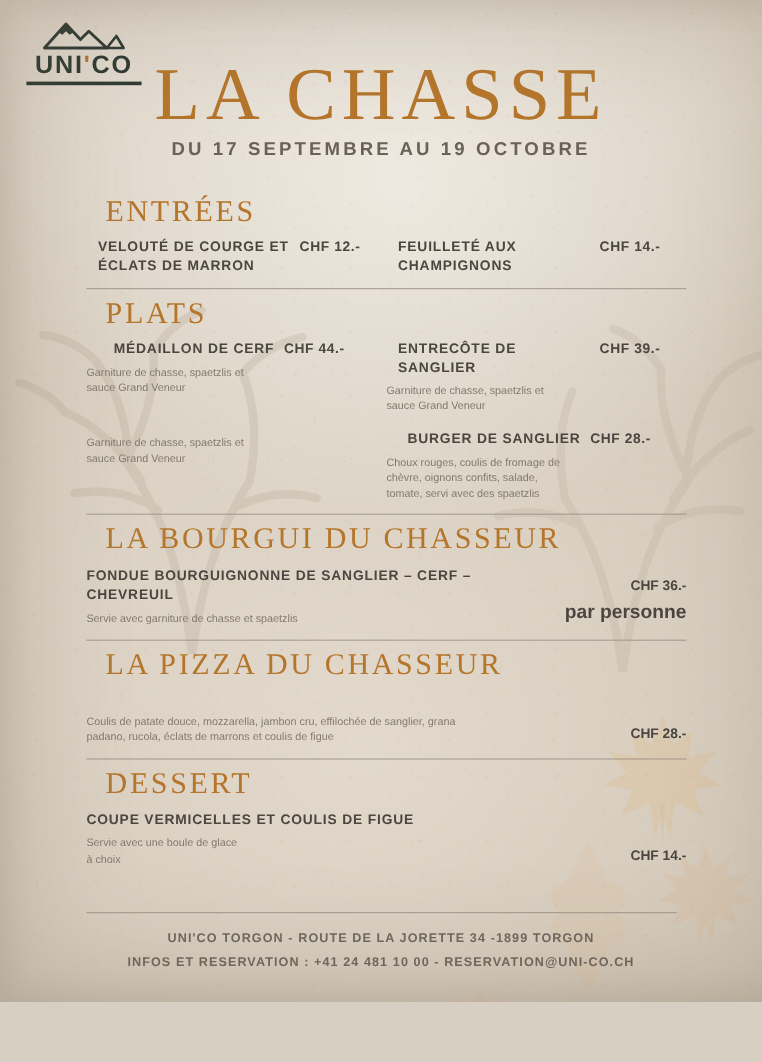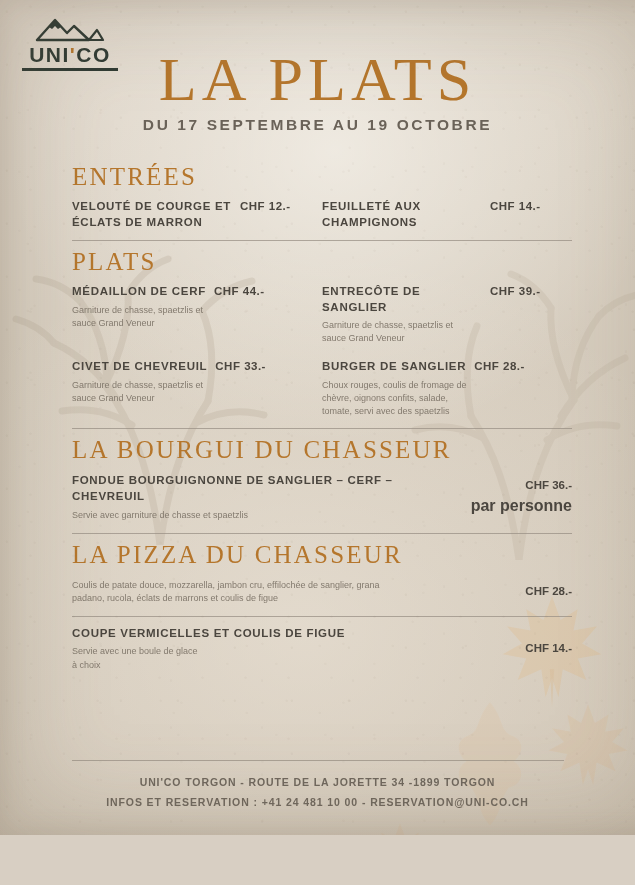--- a/index.html
+++ b/index.html
@@ -123,35 +123,35 @@
     height: 1px;
     background: #9a9086;
     opacity: 0.75;
     margin: 10px 0 8px;
   }
   .section-title {
     font-family: "Liberation Serif", serif;
     font-size: 25px;
     letter-spacing: 2.2px;
     color: #b5762c;
-    margin: 6px 0 10px;
+    margin: 6px 16px 10px;
     line-height: 1;
   }
   .grid2 {
     display: flex;
     gap: 0;
   }
   .col {
     width: 50%;
     box-sizing: border-box;
     padding-right: 12px;
   }
   .item-row {
     display: flex;
-    justify-content: flex-start;
+    justify-content: center;
     align-items: flex-start;
     gap: 8px;
   }
   .item-name {
     font-family: "Liberation Sans", sans-serif;
     font-weight: 700;
     font-size: 11.5px;
     letter-spacing: 0.7px;
     color: #4b463f;
     line-height: 1.35;
@@ -174,21 +174,21 @@
     color: #837a6e;
     line-height: 1.45;
     margin-top: 4px;
     max-width: 150px;
   }
 
   
   .wide-row {
     display: flex;
     justify-content: space-between;
-    align-items: center;
+    align-items: flex-end;
     gap: 10px;
   }
   .wide-left { flex: 1; padding-right: 16px; }
   .wide-name {
     font-family: "Liberation Sans", sans-serif;
     font-weight: 700;
     font-size: 11.5px;
     letter-spacing: 0.7px;
     color: #4b463f;
     line-height: 1.45;
@@ -295,21 +295,21 @@
   <div class="logo">
     <svg width="74" height="26" viewBox="0 0 74 26">
       <path d="M4 24 L22 4 L34 17 L41 10 L56 24 Z" fill="none" stroke="#2f3a33" stroke-width="2.4" stroke-linejoin="round"></path>
       <path d="M16 11 L22 4 L28 11 L25 13 L22 10 L19 13 Z" fill="#2f3a33"></path>
       <path d="M56 24 L64 14 L70 24 Z" fill="none" stroke="#2f3a33" stroke-width="2.2" stroke-linejoin="round"></path>
     </svg>
     <div class="logo-text"><span>UNI</span><span class="apos">'</span><span>CO</span></div>
     <div class="logo-bar"></div>
   </div>
 
-  <div class="title">LA PLATS</div>
+  <div class="title">LA CHASSE</div>
   <div class="subtitle">DU 17 SEPTEMBRE AU 19 OCTOBRE</div>
 
   <div class="content">
 
     <div class="section">
       <div class="section-title">ENTRÉES</div>
       <div class="grid2">
         <div class="col">
           <div class="item-row">
             <div class="item-name">VELOUTÉ DE COURGE ET ÉCLATS DE MARRON</div>
@@ -340,24 +340,20 @@
           <div class="item-row">
             <div class="item-name">ENTRECÔTE DE SANGLIER</div>
             <div class="item-price">CHF 39.-</div>
           </div>
           <div class="item-desc">Garniture de chasse, spaetzlis et sauce Grand Veneur</div>
         </div>
       </div>
       <div style="height:14px"></div>
       <div class="grid2">
         <div class="col">
-          <div class="item-row">
-            <div class="item-name">CIVET DE CHEVREUIL</div>
-            <div class="item-price">CHF 33.-</div>
-          </div>
           <div class="item-desc">Garniture de chasse, spaetzlis et sauce Grand Veneur</div>
         </div>
         <div class="col">
           <div class="item-row">
             <div class="item-name">BURGER DE SANGLIER</div>
             <div class="item-price">CHF 28.-</div>
           </div>
           <div class="item-desc">Choux rouges, coulis de fromage de chèvre, oignons confits, salade, tomate, servi avec des spaetzlis</div>
         </div>
       </div>
@@ -376,30 +372,31 @@
           <span class="sub">par personne</span>
         </div>
       </div>
       <div class="rule"></div>
     </div>
 
     <div class="section">
       <div class="section-title">LA PIZZA DU CHASSEUR</div>
       <div class="wide-row">
         <div class="wide-left">
-          <div class="wide-desc" style="margin-top:2px;">Coulis de patate douce, mozzarella, jambon cru, effilochée de sanglier, grana padano, rucola, éclats de marrons et coulis de figue</div>
+          <div class="wide-desc" style="margin-top:18px;">Coulis de patate douce, mozzarella, jambon cru, effilochée de sanglier, grana padano, rucola, éclats de marrons et coulis de figue</div>
         </div>
         <div class="wide-price">
           <span>CHF 28.-</span>
         </div>
       </div>
       <div class="rule"></div>
     </div>
 
     <div class="section">
+      <div class="section-title">DESSERT</div>
       <div class="wide-row">
         <div class="wide-left">
           <div class="wide-name">COUPE VERMICELLES ET COULIS DE FIGUE</div>
           <div class="wide-desc" style="max-width:130px;">Servie avec une boule de glace à choix</div>
         </div>
         <div class="wide-price">
           <span>CHF 14.-</span>
         </div>
       </div>
     </div>

